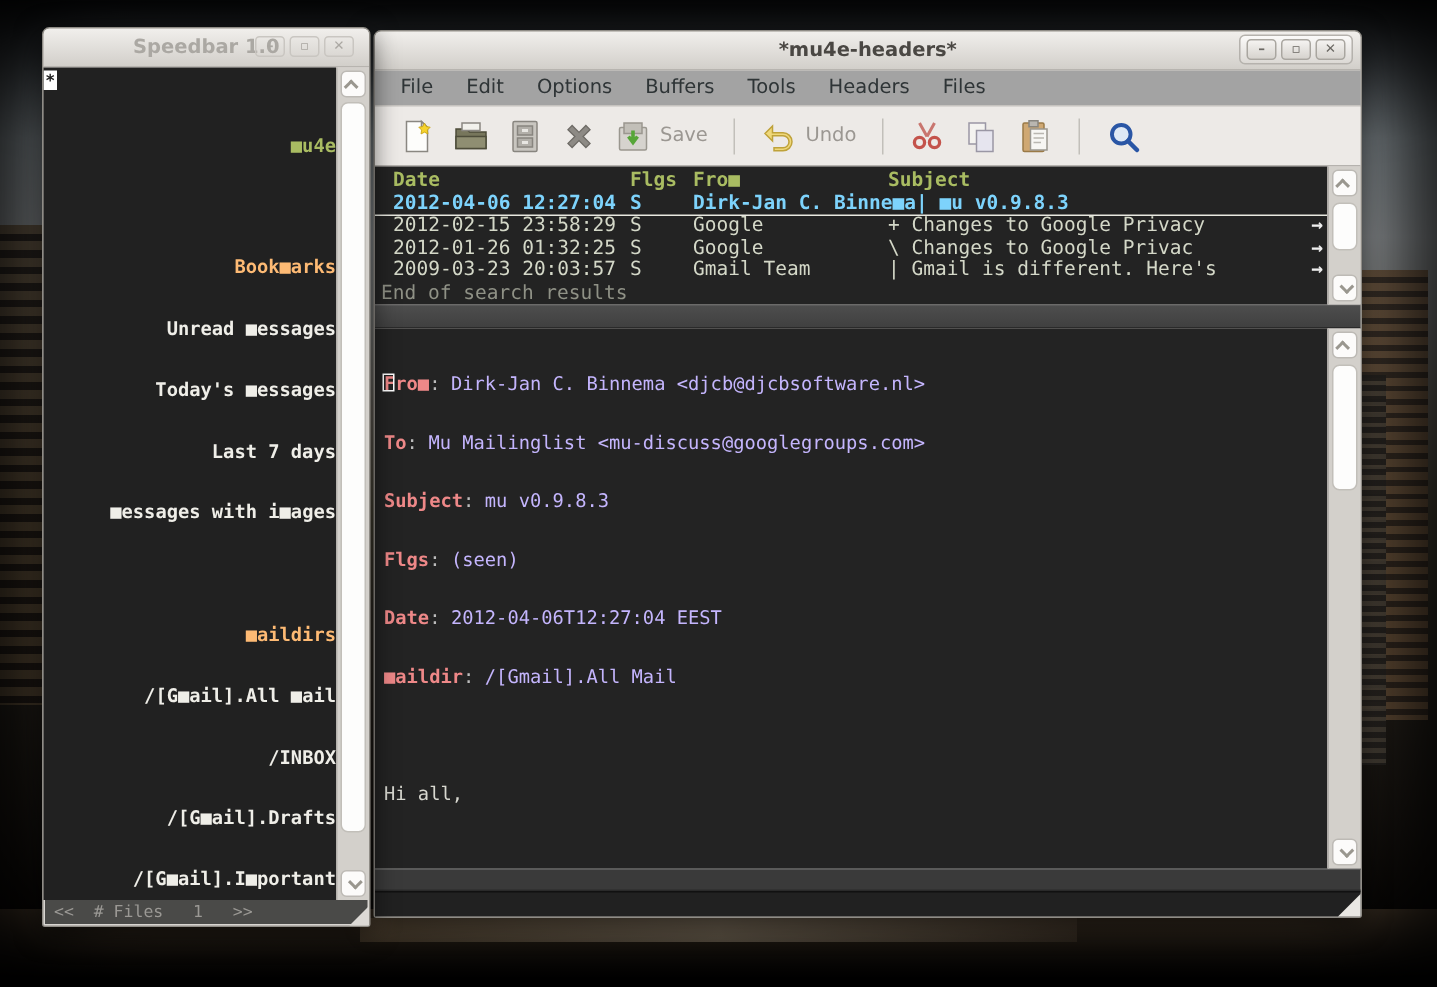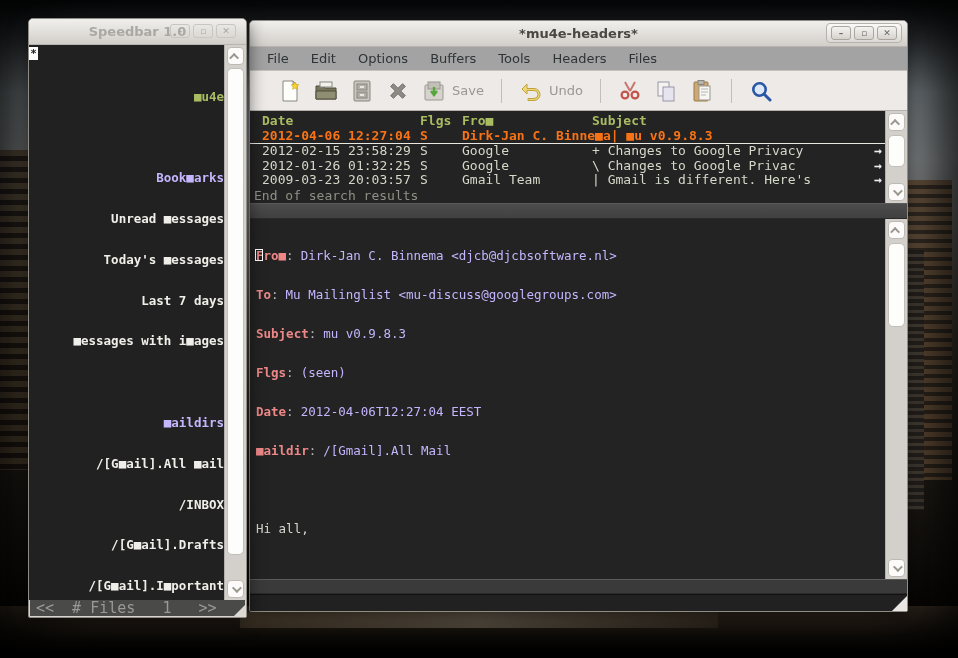--- a/index.html
+++ b/index.html
@@ -47,50 +47,50 @@
   .chev.down { transform:rotate(225deg) translateY(2px); }
   .sb-thumb { position:absolute; left:2px; right:2px; background:#fdfdfc; border:1px solid #c2bfb9; border-radius:5px; }
 
   
   #speedbar { left:28px; top:18px; width:219px; height:600px; z-index:6; }
   .sb-body { flex:1; display:flex; min-height:0; }
   .sb-text { flex:1; background:#212121; font-family:"DejaVu Sans Mono","Liberation Mono",monospace;
     font-size:12.5px; font-weight:bold; line-height:13.6px; color:#efeee8; padding:4px 0 0 8px;
     white-space:pre; overflow:hidden; position:relative; }
   .sb-line { min-height:13.6px;text-align:right; }
-  .sb-head { color:#c4b5fd; }
+  .sb-head { color:#fdba74; }
   .sb-item { padding-left:8px; }
   .sb-expand { position:absolute; left:0px; top:2px; width:9px; height:13px; background:#fff;
     color:#222; font-size:11px; line-height:13px; text-align:center; font-weight:bold; }
   .sb-model { flex:0 0 16px; background:#4a4a48; color:#9b9995; font-family:"DejaVu Sans Mono","Liberation Mono",monospace;
-    font-size:15px; line-height:16px; padding-left:6px; white-space:pre; position:relative; margin:0 1px 1px 1px; }
+    font-size:11px; line-height:16px; padding-left:6px; white-space:pre; position:relative; margin:0 1px 1px 1px; }
 
   
   #emacs { left:249px; top:20px; width:659px; height:592px; z-index:5; }
   .menubar { flex:0 0 24px; background:#a3a3a3; border-bottom:1px solid #c6c3bf;
     display:flex; align-items:center; padding-left:6px; }
   .menu-item { font-size:13px; color:#2e3436; padding:0 11px; line-height:23px; }
   .toolbar { flex:0 0 40px; background:#edeae7; border-bottom:1px solid #b5b2ae;
-    display:flex; align-items:center; padding-left:24px; gap:4px; }
+    display:flex; align-items:center; padding-left:12px; gap:4px; }
   .tbtn { width:32px; height:30px; display:flex; align-items:center; justify-content:center; flex:0 0 auto; }
   .tlabel { font-size:13px; color:#9b9792; margin:0 4px 0 -2px; }
   .tsep { width:1px; height:24px; background:#c2bfba; margin:0 9px; flex:0 0 1px; }
 
   .pane-row { display:flex; min-height:0; }
   .mono { font-family:"DejaVu Sans Mono","Liberation Mono",monospace; }
 
   
   #headers-pane { flex:0 0 92px; }
   .hdr-text { flex:1; background:#232323; padding:3px 0 0 0; overflow:hidden; }
   .hline { display:flex; font-size:13px; font-weight:bold; line-height:14.5px; white-space:pre; position:relative; padding-left:12px; }
   .hcol-date { flex:0 0 158px; } .hcol-flags { flex:0 0 42px; } .hcol-from { flex:0 0 130px; }
   .hcol-subj { flex:1; overflow:hidden; }
   .hcols { color:#a9bc62; }
   .hrow { color:#d4d8c8; font-weight:normal; }
-  .hrow.selected { color:#f97316; font-weight:bold; border-bottom:1px solid #e8e8e0; }
+  .hrow.selected { color:#7dd3fc; font-weight:bold; border-bottom:1px solid #e8e8e0; }
   .trunc-arrow { position:absolute; right:3px; top:0; color:#eeeeee; font-weight:bold; }
   .end-results { color:#8f9186; font-size:13px; line-height:15px; padding-left:4px; font-weight:normal; }
 
   
   .modeline { flex:0 0 16px; background:linear-gradient(180deg,#4d4d4d,#404040); color:#cfcfcf;
     font-size:12px; line-height:16px; white-space:pre; overflow:hidden; padding-left:6px;
     border-top:1px solid #5a5a5a; border-bottom:1px solid #2a2a2a; }
   .modeline.inactive { background:#3a3a3a; color:#969696; flex:0 0 15px; line-height:15px; }
 
   

